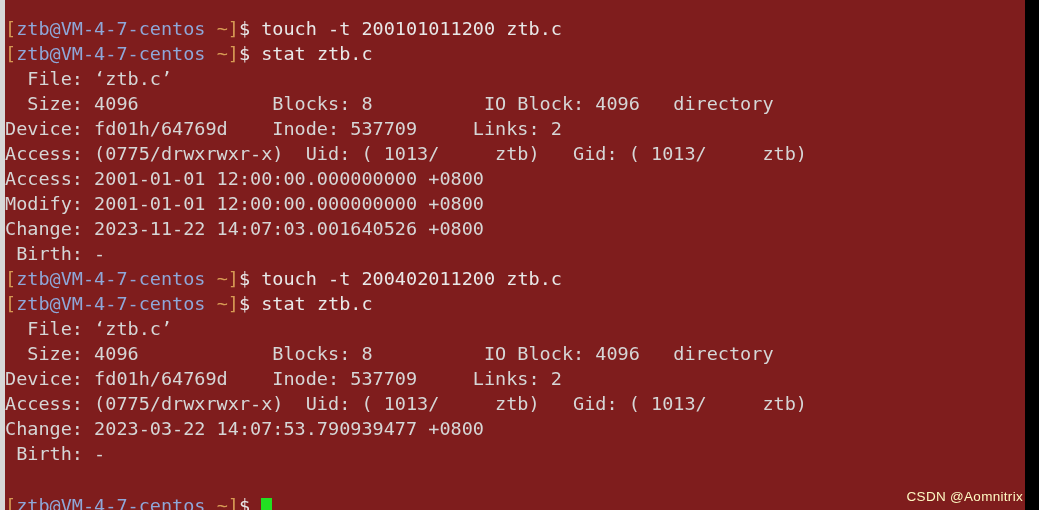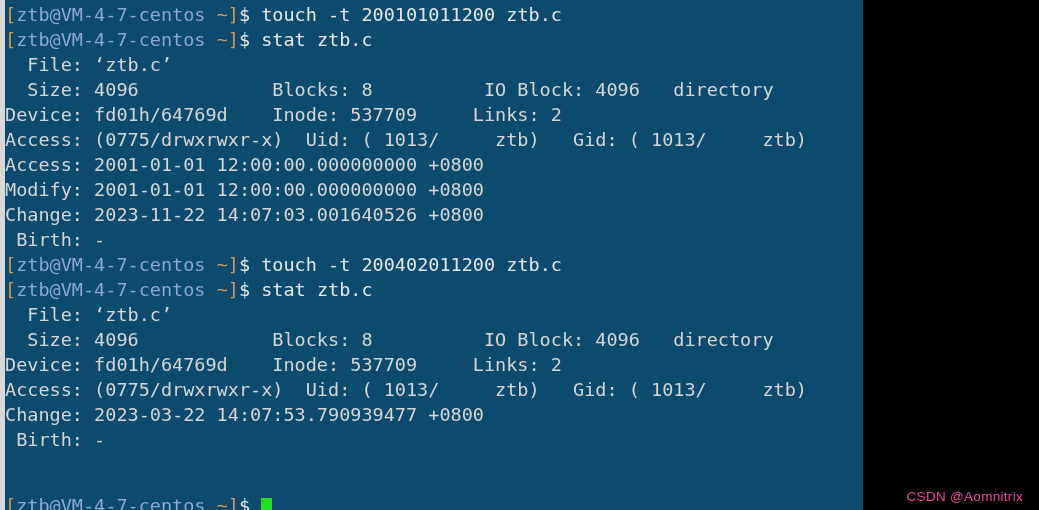--- a/index.html
+++ b/index.html
@@ -30,24 +30,24 @@
     top: 0;
     width: 5px;
     height: 510px;
     background: #d8d8d8;
   }
 
   #screen {
     position: absolute;
     left: 5px;
     top: 0;
-    width: 858px;
+    width: 1020px;
     height: 510px;
-    background: #0c4a6e;
-    padding-top: 2px;
+    background: #7f1d1d;
+    padding-top: 16px;
     box-sizing: border-box;
   }
 
   .line {
     display: block;
     height: 25px;
     line-height: 25px;
     font-size: 18.5px;
     letter-spacing: 0px;
     white-space: pre;
@@ -78,21 +78,21 @@
     left: 5px;
     bottom: -8px;
     height: 25px;
     line-height: 25px;
   }
 
   #watermark {
     position: absolute;
     right: 16px;
     bottom: 6px;
-    color: #ec4899;
+    color: #fef9c3;
     font-size: 13.5px;
     font-family: "Liberation Sans", sans-serif;
     letter-spacing: 0.3px;
     user-select: none;
   }
 </style>
 </head>
 <body>
 
 <div id="terminal">

